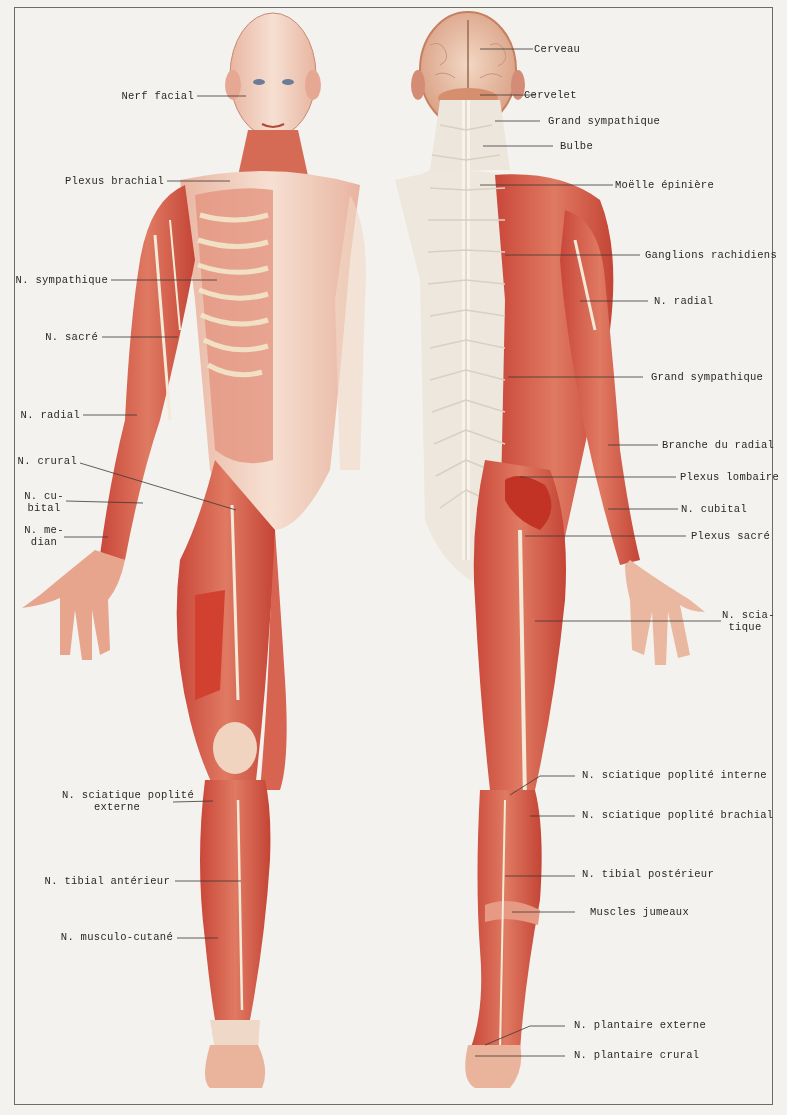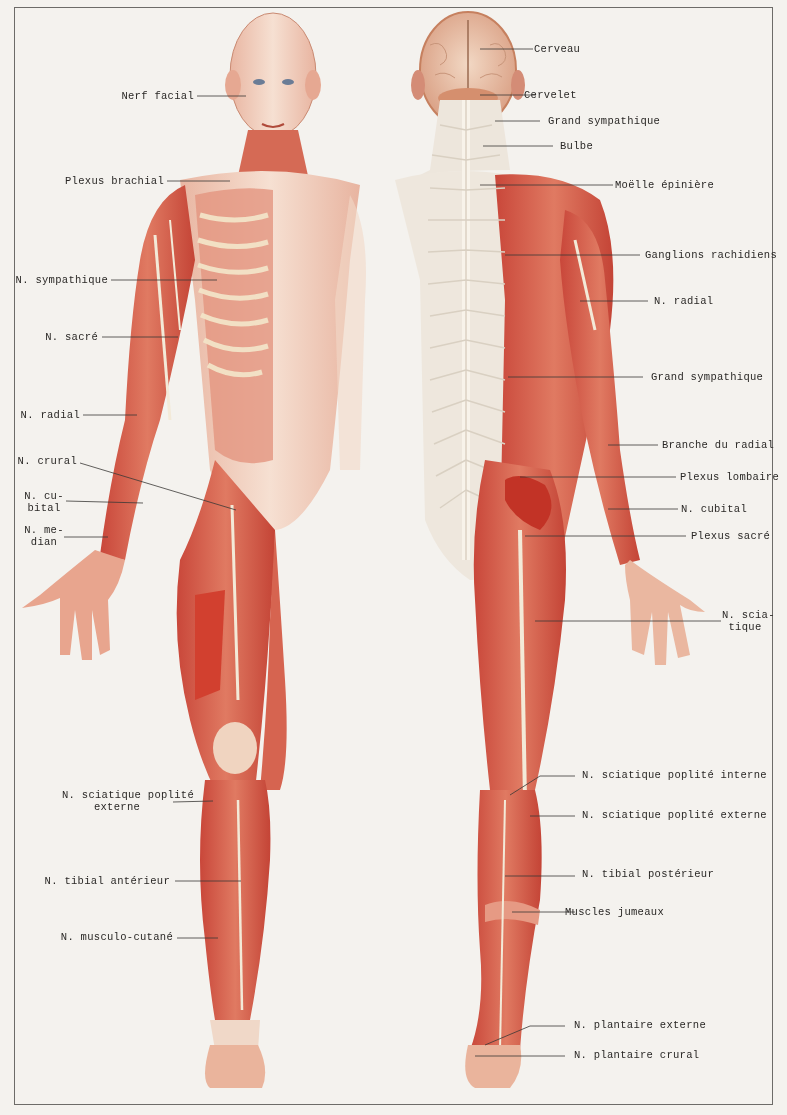--- a/index.html
+++ b/index.html
@@ -196,17 +196,17 @@
 <div class="lbl" style="left:651px;top:371px;">Grand sympathique</div>
 <div class="lbl" style="left:662px;top:439px;">Branche du radial</div>
 <div class="lbl" style="left:680px;top:471px;">Plexus lombaire</div>
 <div class="lbl" style="left:681px;top:503px;">N. cubital</div>
 <div class="lbl" style="left:691px;top:530px;">Plexus sacré</div>
 <div class="lbl c" style="left:722px;top:609px;width:46px;">
   <div>N. scia-</div>
   <div>tique</div>
 </div>
 <div class="lbl" style="left:582px;top:769px;">N. sciatique poplité interne</div>
-<div class="lbl" style="left:582px;top:809px;">N. sciatique poplité externe</div>
+<div class="lbl" style="left:582px;top:809px;">N. sciatique poplité brachial</div>
 <div class="lbl" style="left:582px;top:868px;">N. tibial postérieur</div>
-<div class="lbl" style="left:565px;top:906px;">Muscles jumeaux</div>
+<div class="lbl" style="left:590px;top:906px;">Muscles jumeaux</div>
 <div class="lbl" style="left:574px;top:1019px;">N. plantaire externe</div>
 <div class="lbl" style="left:574px;top:1049px;">N. plantaire crural</div>
 
 </body></html>

